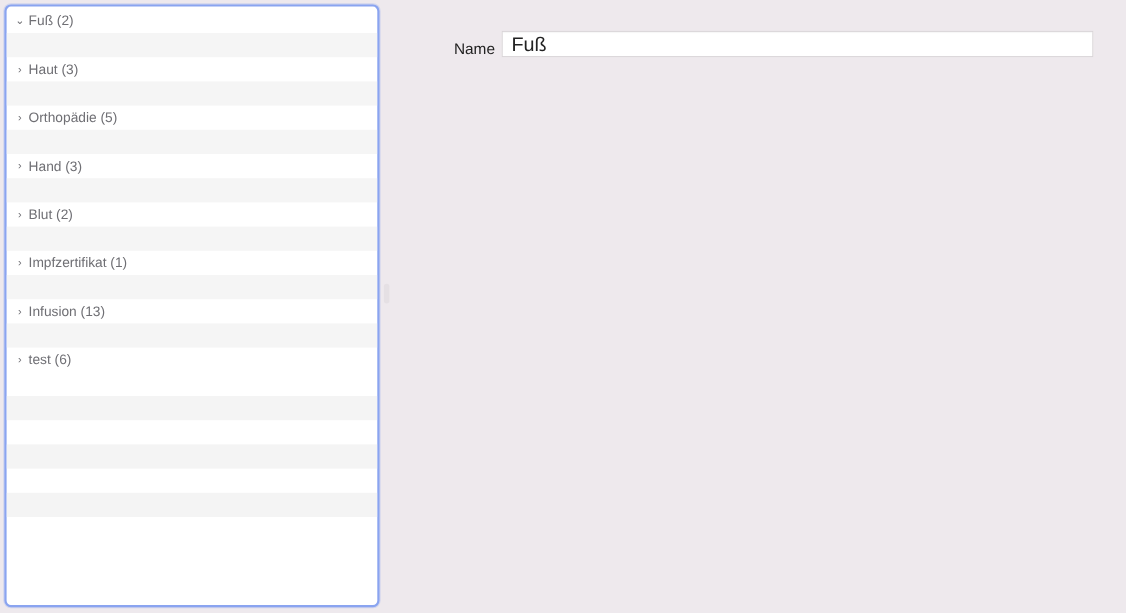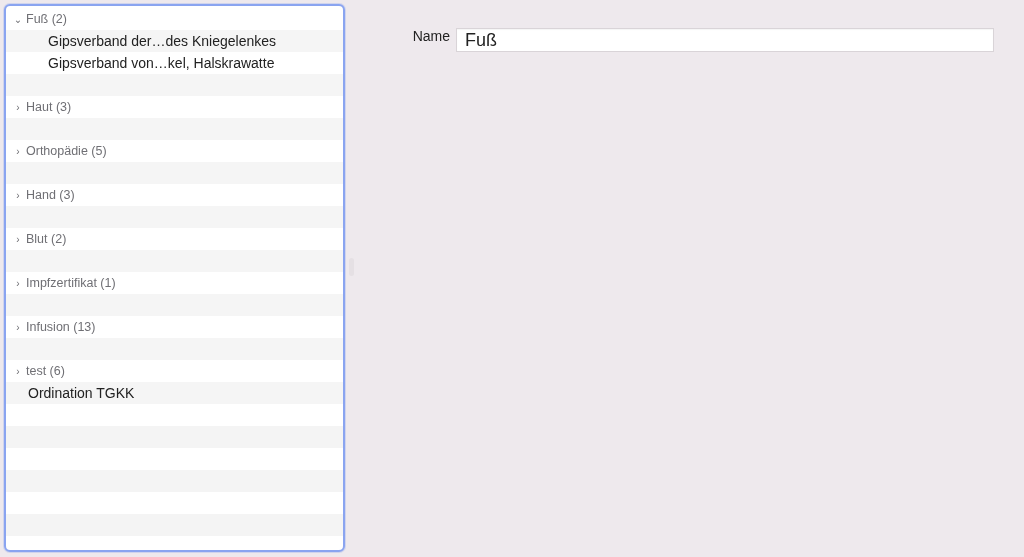--- a/index.html
+++ b/index.html
@@ -69,21 +69,21 @@
   
   .row-alt { background: #f5f5f5; }
 
   
   .detail {
     flex: 1;
     padding: 28px 30px 0 50px;
   }
   .field-row {
     display: flex;
-    align-items: flex-start;
+    align-items: flex-end;
   }
   .field-label {
     width: 52px;
     text-align: right;
     color: #222;
     font-size: 14px;
     padding-right: 6px;
   }
   .field-input {
     flex: 1;
@@ -118,24 +118,20 @@
 <div class="app">
 
   <div class="sidebar-wrap">
     <div class="sidebar">
       <div class="tree">
 
         <div class="group-header">
           <span class="chev">⌄</span>
           <span>Fuß (2)</span>
         </div>
-        <div class="group-children">
-          <div class="child-row row-alt">Gipsverband der…des Kniegelenkes</div>
-          <div class="child-row">Gipsverband von…kel, Halskrawatte</div>
-        </div>
 
         <div class="spacer-row row-alt"></div>
 
         <div class="group-header">
           <span class="chev">›</span>
           <span>Haut (3)</span>
         </div>
 
         <div class="spacer-row row-alt"></div>
 
@@ -172,21 +168,20 @@
           <span>Infusion (13)</span>
         </div>
 
         <div class="spacer-row row-alt"></div>
 
         <div class="group-header">
           <span class="chev">›</span>
           <span>test (6)</span>
         </div>
 
-        <div class="child-row row-alt" style="padding-left:22px;">Ordination TGKK</div>
 
         <div class="striped-row"></div>
         <div class="striped-row alt"></div>
         <div class="striped-row"></div>
         <div class="striped-row alt"></div>
         <div class="striped-row"></div>
         <div class="striped-row alt"></div>
 
       </div>
     </div>

